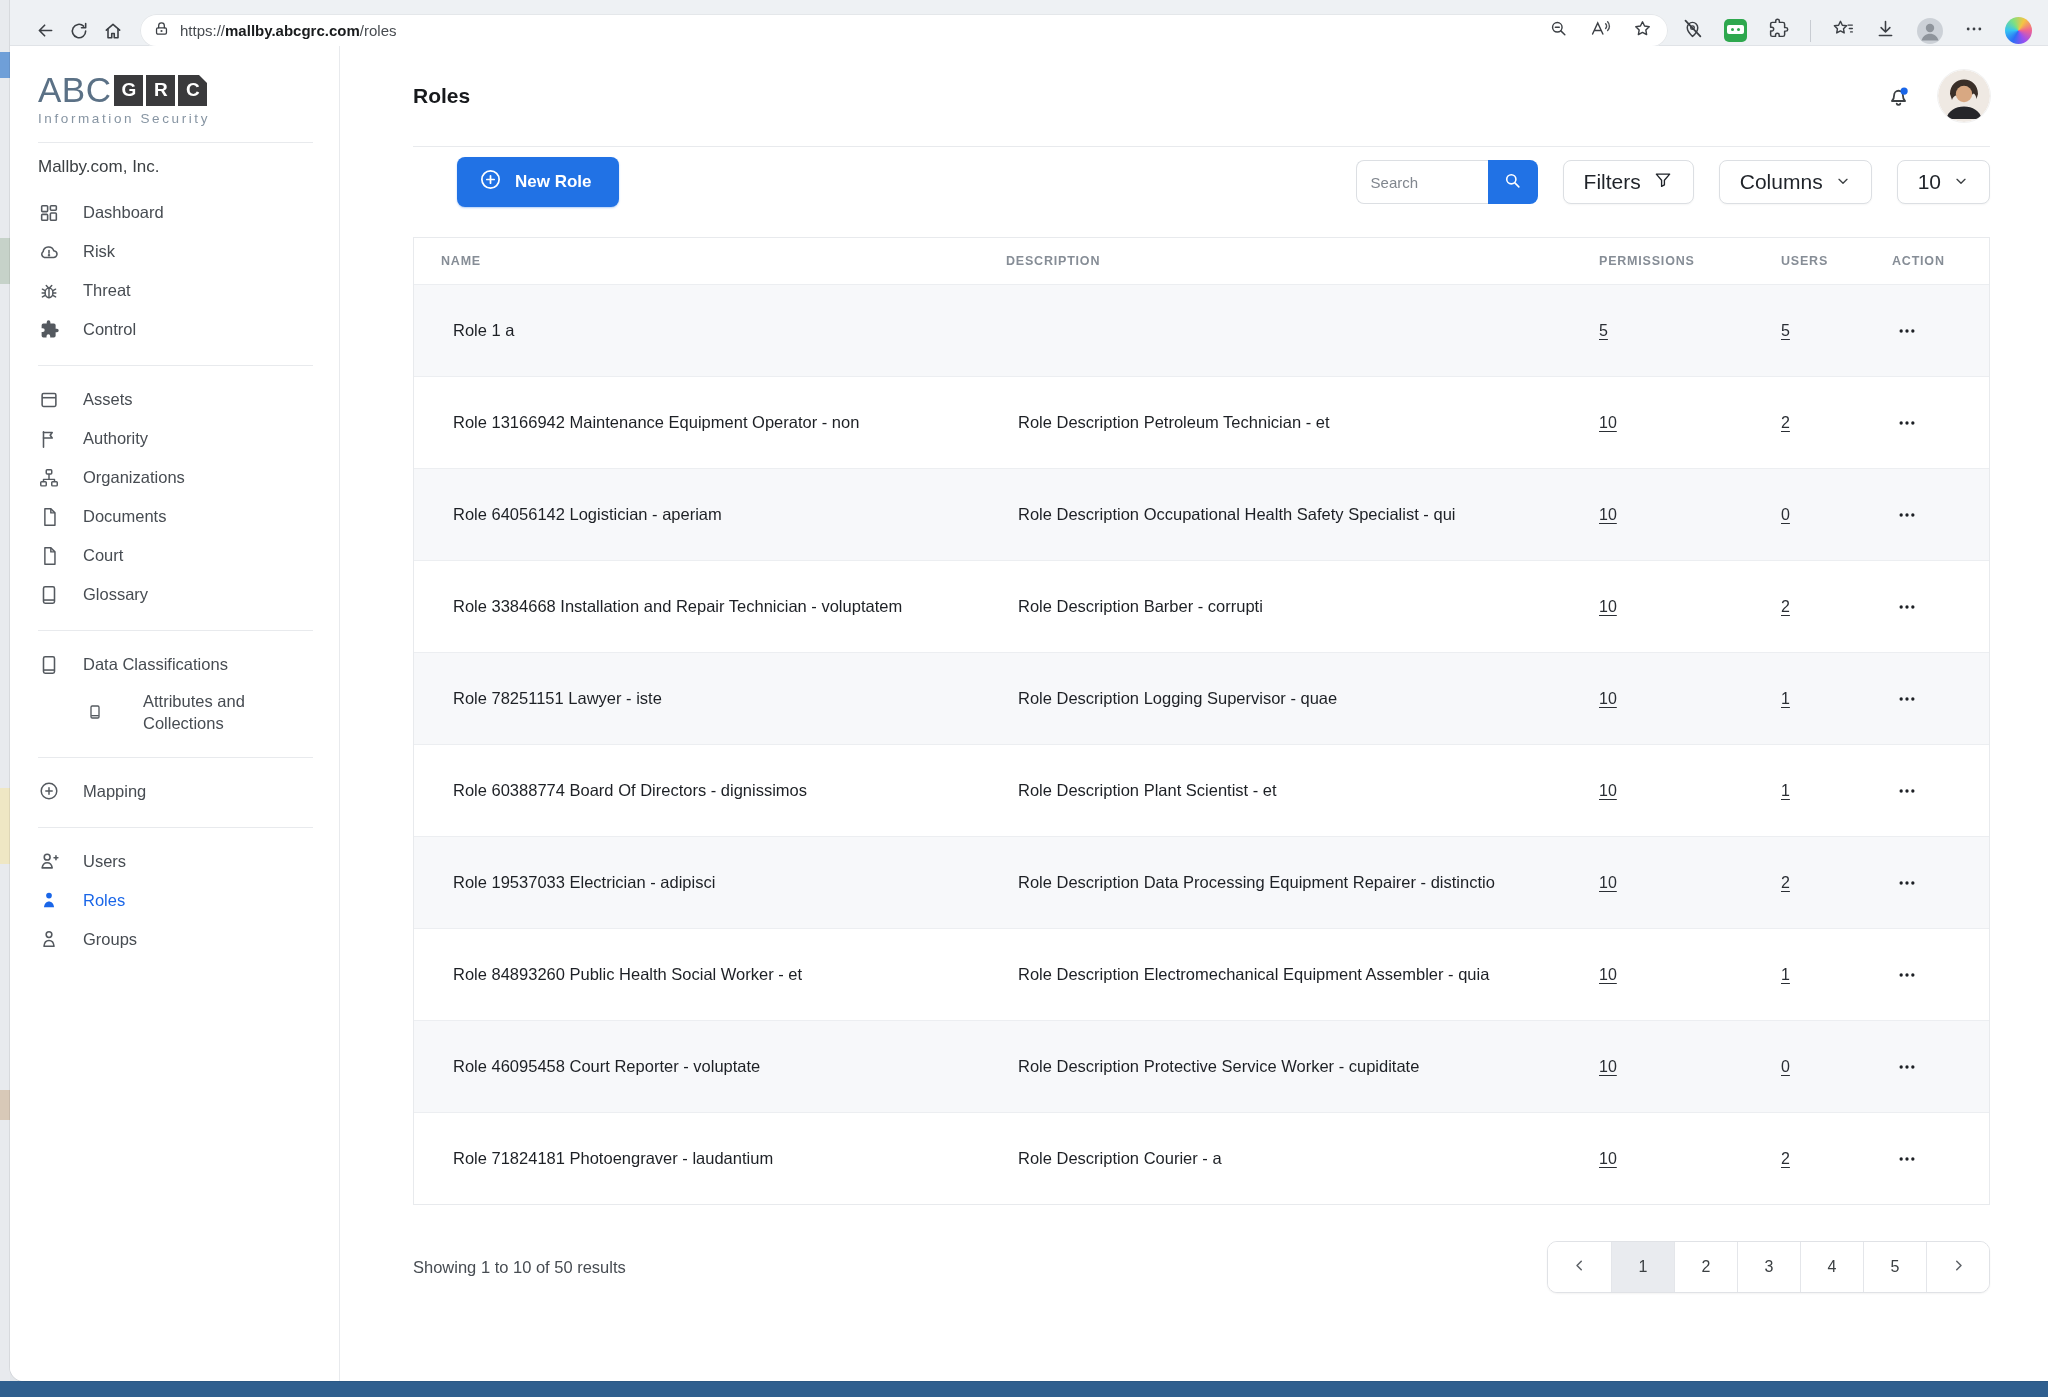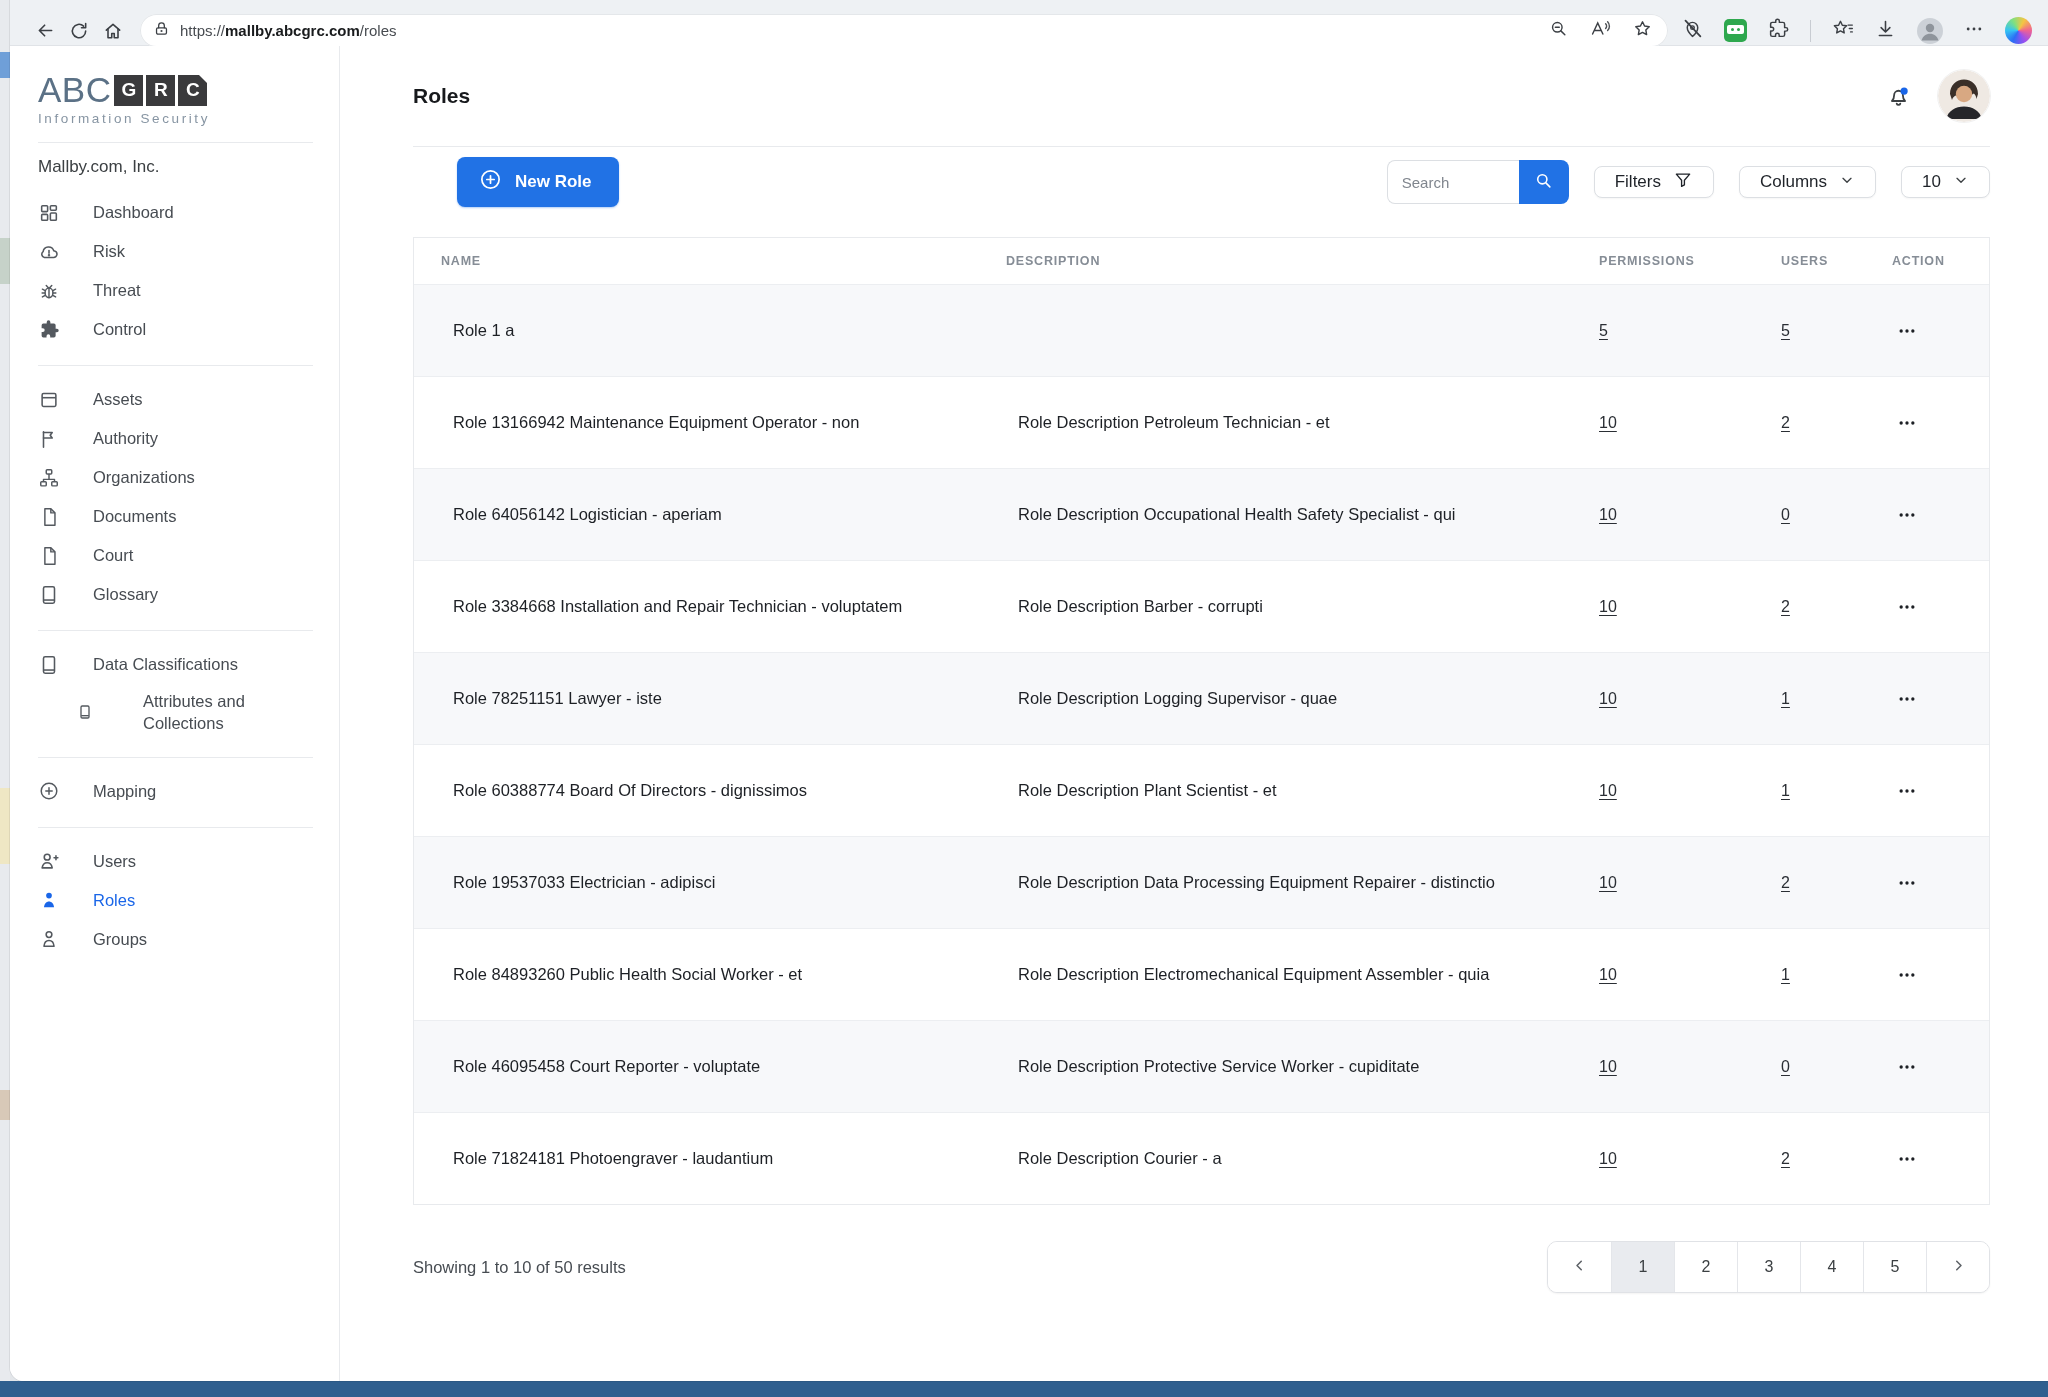--- a/index.html
+++ b/index.html
@@ -53,21 +53,21 @@
   .sidebar { width:330px; flex:0 0 330px; border-right:1px solid #e8eaed; padding:24px 26px 0 28px; }
   .logo-row { display:flex; align-items:center; }
   .logo-abc { font-size:35px; font-weight:400; color:#5b7186; letter-spacing:.5px; }
   .logo-box { width:29px; height:31px; background:#3a3a3c; color:#fff; font-weight:700; font-size:19px;
               display:flex; align-items:center; justify-content:center; margin-left:3px; position:relative; }
   .logo-box.fold::after { content:""; position:absolute; top:0; right:0; border-style:solid;
               border-width:0 8px 8px 0; border-color:#fff #fff #3a3a3c #3a3a3c; }
   .logo-tagline { font-size:13.5px; color:#8795a3; letter-spacing:2.6px; margin-top:1px; }
   .sdiv { border-top:1px solid #e8eaed; margin:16px 0 14px; }
   .org-name { font-size:17px; color:#3c4043; margin:2px 0 16px; }
-  .nav-item { height:39px; display:flex; align-items:center; gap:33px; color:#474c52; font-size:16.5px; cursor:pointer; }
+  .nav-item { height:39px; display:flex; align-items:center; gap:23px; color:#474c52; font-size:16.5px; cursor:pointer; }
   .nav-item .nicon { width:22px; height:22px; flex:0 0 22px; color:#54595f; display:flex; align-items:center; justify-content:center; }
   .nav-item.active, .nav-item.active .nicon { color:#1a66e8; }
   .nav-item.sub { height:auto; padding:6px 0;justify-content:flex-end; }
   .nav-item.sub .nlabel { line-height:1.35; max-width:170px; margin-left:16px; }
   .nav-item.sub .nicon { width:18px; flex-basis:18px; }
 
   
   .main { flex:1; padding:0 58px 0 73px; min-width:0; }
   .main-header { height:101px; display:flex; align-items:center; justify-content:space-between;
                  border-bottom:1px solid #e8eaed; }
@@ -80,22 +80,22 @@
   .btn-new { height:50px; padding:0 27px 0 22px; border:none; border-radius:8px; background:#2172e5; color:#fff;
              font-size:17px; font-weight:700; font-family:inherit; display:flex; align-items:center; gap:13px; cursor:pointer;
              box-shadow:0 1px 2px rgba(33,114,229,.35);margin-left:44px; }
   .toolbar-right { display:flex; align-items:center; gap:25px; }
   .search-group { display:flex; height:44px;justify-content:center; }
   .search-input { width:132px; height:44px; border:1px solid #dcdfe3; border-right:none; border-radius:8px 0 0 8px;
                   padding:0 14px; font-size:15px; font-family:inherit; color:#202124; outline:none; }
   .search-input::placeholder { color:#80868e; }
   .search-btn { width:50px; height:44px; border:none; border-radius:0 8px 8px 0; background:#2172e5; color:#fff;
                 display:flex; align-items:center; justify-content:center; cursor:pointer; }
-  .btn-light { height:32px; background:#fff; border:1px solid #dcdfe3; border-radius:8px; display:flex; align-items:center;
-               gap:12px; padding:0 20px; font-size:17px; color:#1f2329; font-family:inherit; cursor:pointer;
+  .btn-light { height:44px; background:#fff; border:1px solid #dcdfe3; border-radius:8px; display:flex; align-items:center;
+               gap:12px; padding:0 20px; font-size:21px; color:#1f2329; font-family:inherit; cursor:pointer;
                box-shadow:0 1px 2px rgba(0,0,0,.04); }
   .btn-light .chev { color:#3c4043; }
 
   
   .table { margin-top:30px; border:1px solid #e8eaed; }
   .trow { display:grid; grid-template-columns:565px 1fr 182px 111px 97px; align-items:center; padding:0 0 0 27px; }
   .trow.thead { height:46px; }
   .trow.thead .th { font-size:12.5px; font-weight:700; letter-spacing:.8px; color:#868d96; }
   .trow.tbody { height:92px; border-top:1px solid #eceef1; font-size:16.5px; color:#1d2025; }
   .trow.tbody:nth-child(even) { background:#f7f8fa; }

